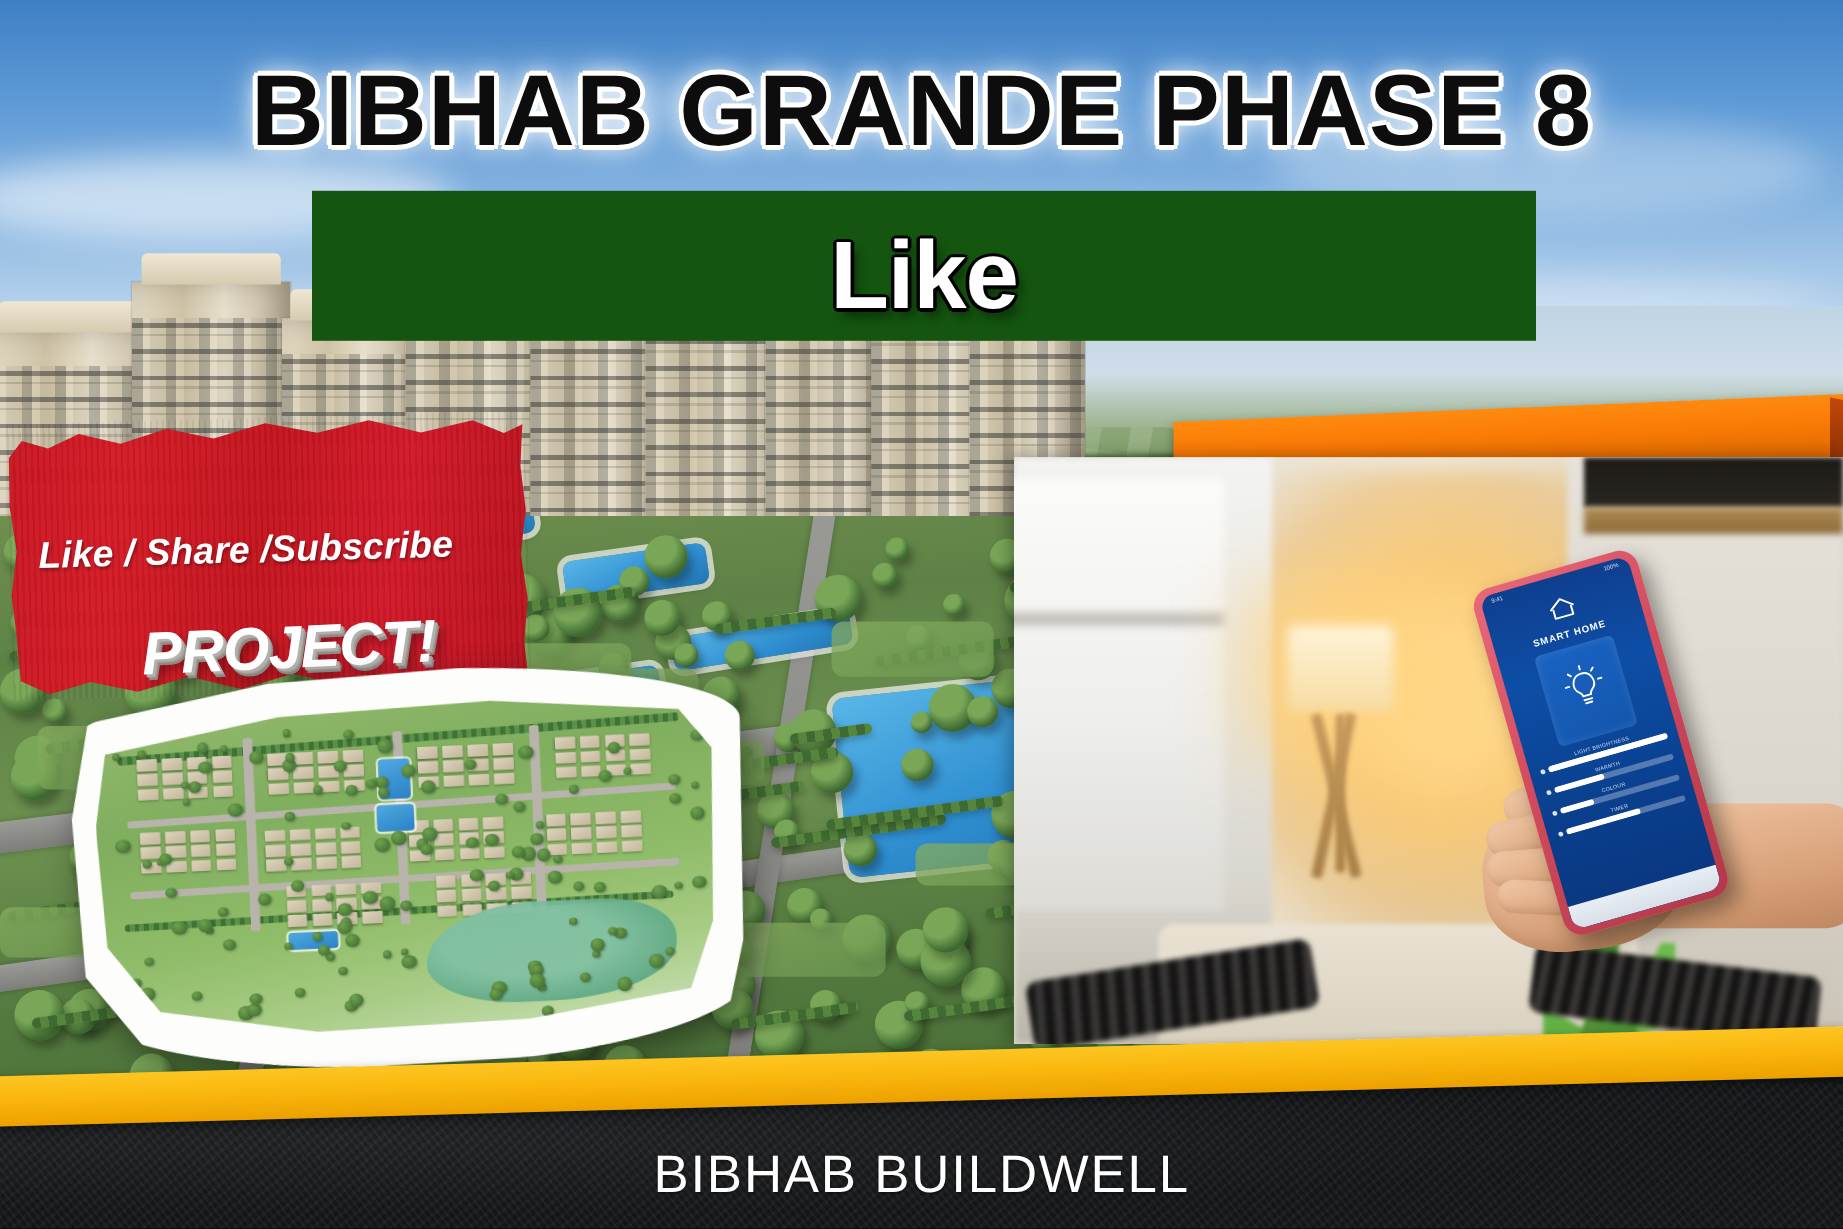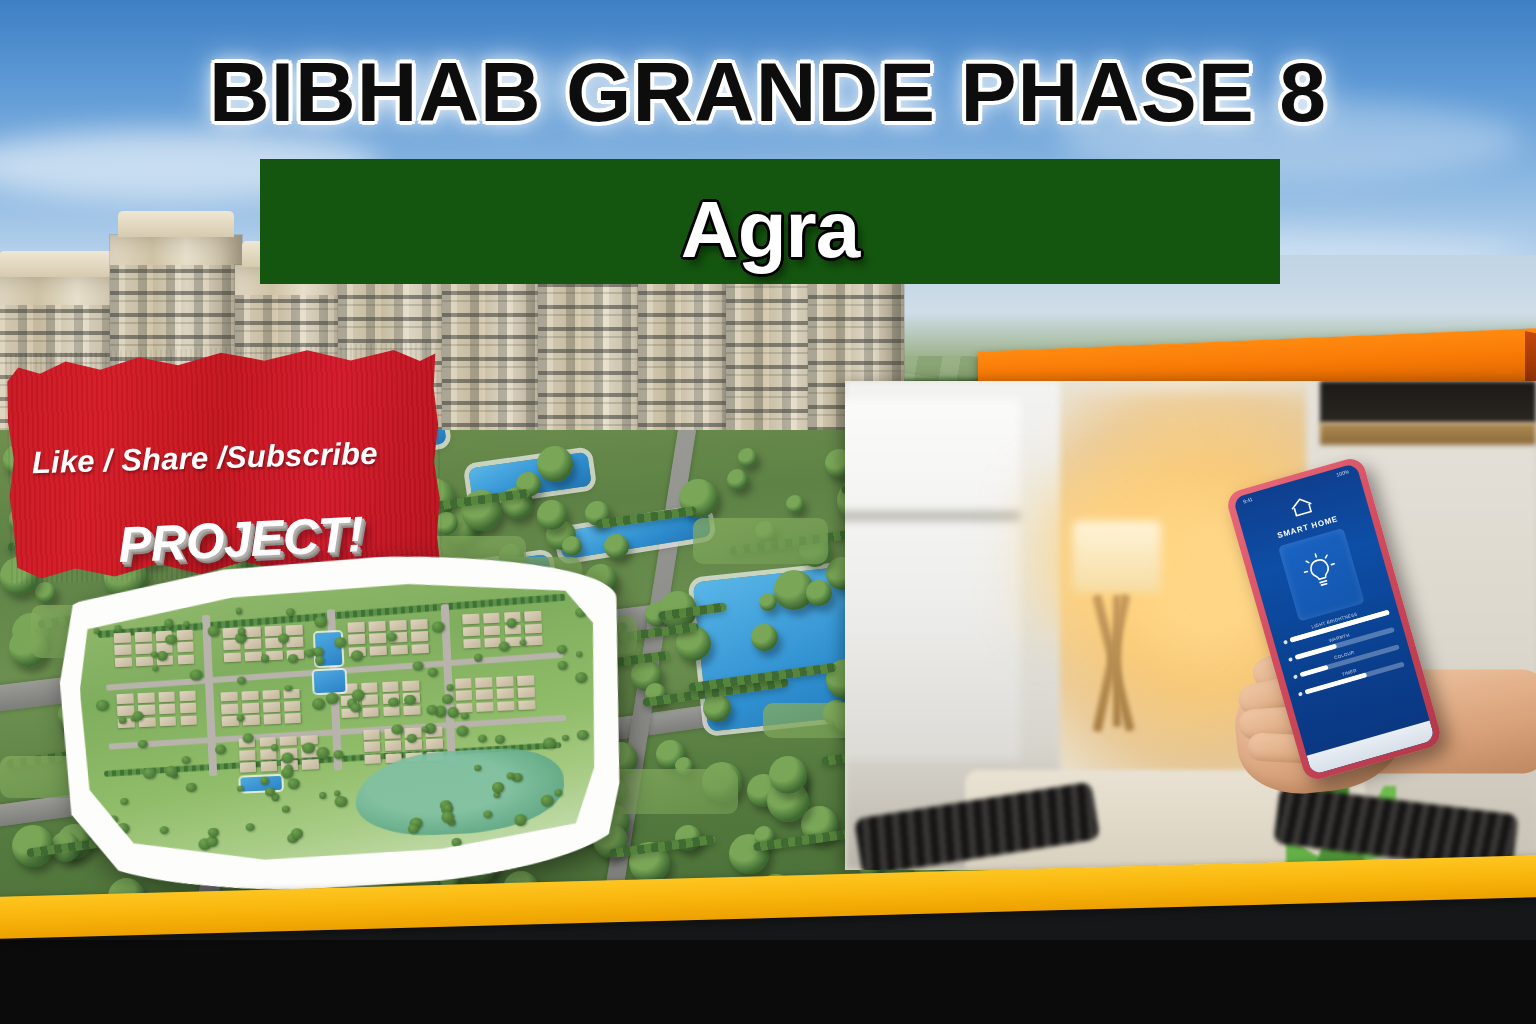--- a/index.html
+++ b/index.html
@@ -738,21 +738,21 @@
         <div class="lawn" style="left: 693px; top: 88px; width: 135px; height: 46px; opacity: 0.75;"></div>
         <div class="lawn" style="left: 763px; top: 273px; width: 166px; height: 35px; opacity: 0.75;"></div>
         <div class="lawn" style="left: 170px; top: 28px; width: 82px; height: 47px; opacity: 0.75;"></div>
         <div class="lawn" style="left: 574px; top: 339px; width: 164px; height: 45px; opacity: 0.75;"></div>
       </div>
   </div>
 
   <div class="title">BIBHAB GRANDE PHASE 8</div>
 
   <div class="city-banner">
-    <span class="city-text">Agra</span>
+    <span class="city-text">Like</span>
   </div>
 
   <div class="red-banner">
     <div class="paint"></div>
     <div class="grain"></div>
     <div class="lss">Like / Share /Subscribe</div>
     <div class="project-word">PROJECT!</div>
   </div>
 
   <div class="siteplan">
@@ -1103,14 +1103,17 @@
           </div>
         </div>
 
         <div class="navbar-ph"></div>
       </div>
     </div>
   </div>
 
   <div class="dark-wedge"></div>
   <div class="yellow-bar"></div>
+  <div class="footer">
+    <div class="footer-text">BIBHAB BUILDWELL</div>
+  </div>
 
 </div>
 
 </body></html>

